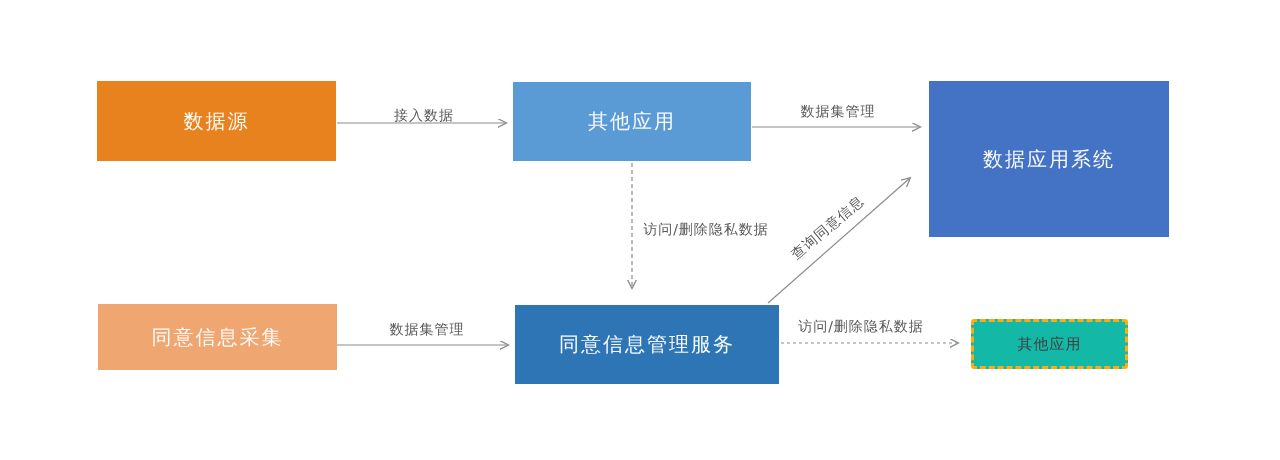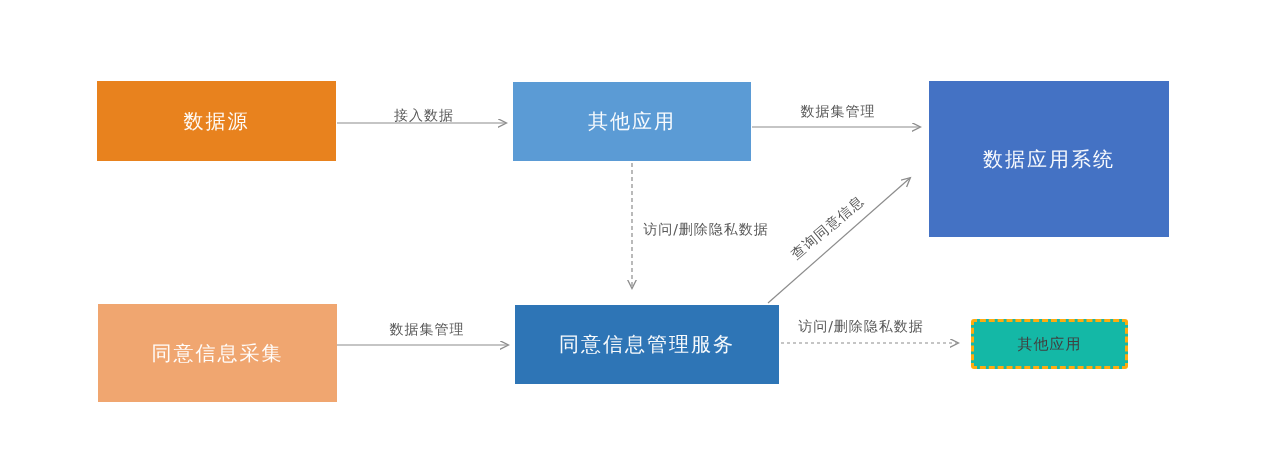--- a/index.html
+++ b/index.html
@@ -28,21 +28,21 @@
     justify-content: center;
     color: rgba(255,255,255,0.96);
     font-size: 20px;
     letter-spacing: 2px;
     box-sizing: border-box;
     text-align: center;
   }
   .node-data-source        { left: 97px;  top: 81px;  width: 239px; height: 80px;  background: #E8821E; }
   .node-dataset-management { left: 513px; top: 82px;  width: 238px; height: 79px;  background: #5B9BD5; }
   .node-data-app-system    { left: 929px; top: 81px;  width: 240px; height: 156px; background: #4472C4; text-align: right; }
-  .node-consent-collection { left: 98px;  top: 304px; width: 239px; height: 98px;  background: #F0A670; }
+  .node-consent-collection { left: 98px;  top: 304px; width: 239px; height: 66px;  background: #F0A670; }
   .node-consent-mgmt       { left: 515px; top: 305px; width: 264px; height: 79px;  background: #2E75B6; }
   .node-other-apps {
     left: 971px; top: 319px; width: 157px; height: 50px;
     background: #14b8a6;
     border: 3px dashed #FFAB0F;
     border-radius: 3px;
     color: #404040;
     font-size: 15px;
     letter-spacing: 1px;
   }

